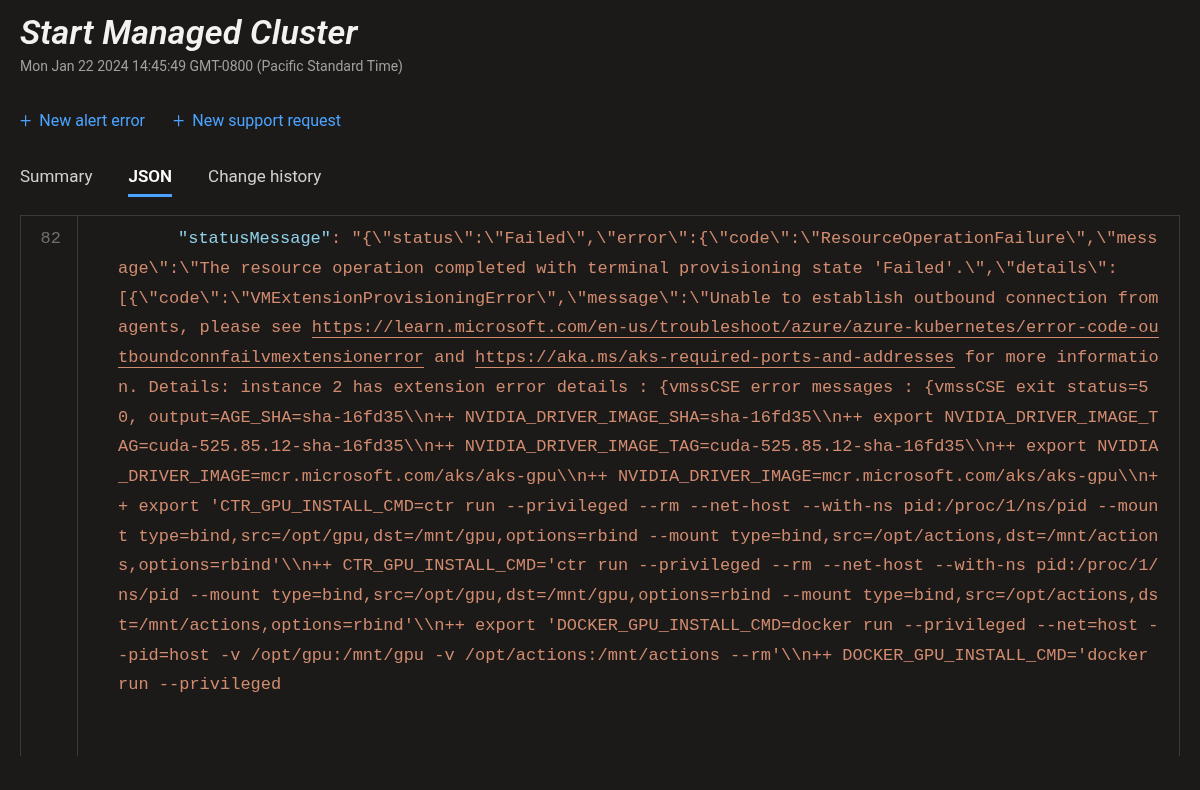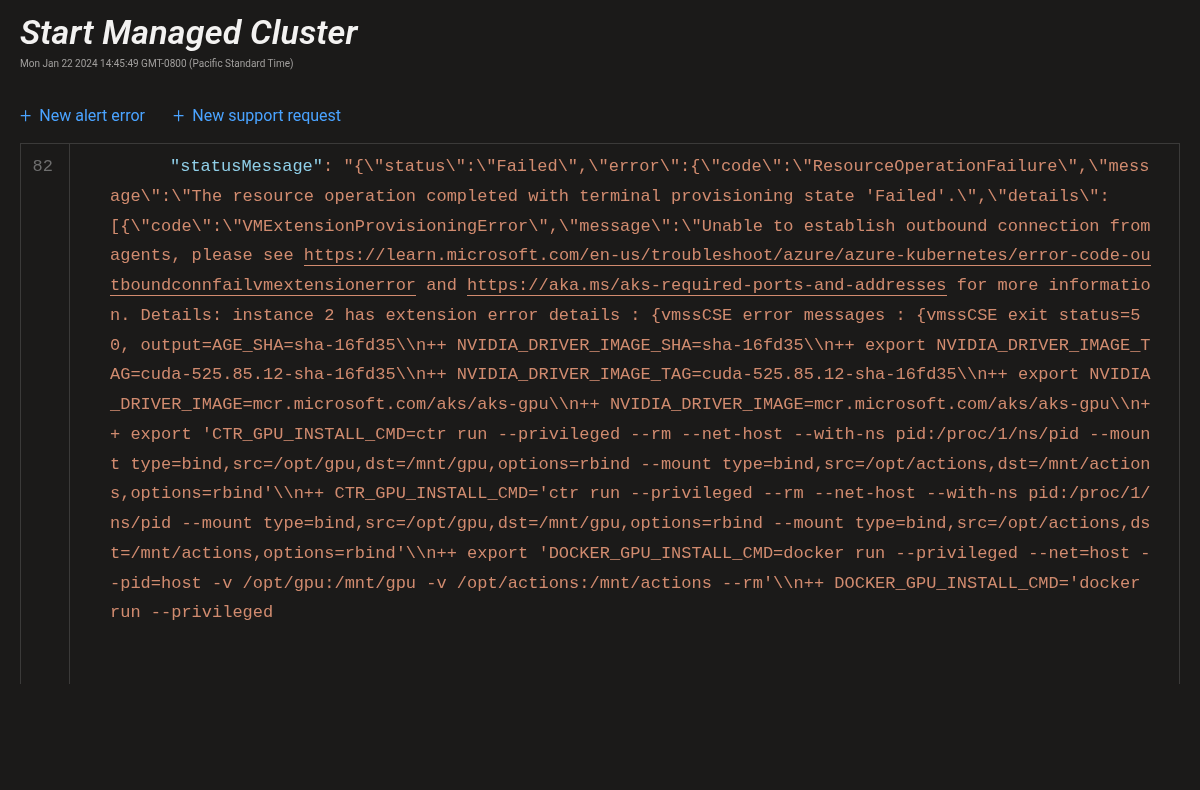--- a/index.html
+++ b/index.html
@@ -18,21 +18,21 @@
   }
   .title {
     font-size: 34px;
     font-weight: 600;
     margin: 0;
     letter-spacing: 0.2px;
     font-style: italic;
   }
   .subtitle {
     margin-top: 6px;
-    font-size: 10px;
+    font-size: 14px;
     color: #a19f9d;
   }
   .command-bar {
     margin-top: 36px;
     display: flex;
     gap: 28px;
     align-items: center;
   }
   .cmd {
     display: inline-flex;
@@ -71,21 +71,21 @@
     border-right: none;
     border-bottom: none;
     display: flex;
     font-family: "Consolas", "Menlo", "Courier New", monospace;
     font-size: 17px;
     line-height: 1.75;
     height: 540px;
     overflow: hidden;
   }
   .gutter {
-    width: 50px;
+    width: 58px;
     text-align: right;
     padding: 8px 16px 0 0;
     box-sizing: border-box;
     color: #6e6e6e;
     border-right: 1px solid #3b3a39;
     border-left: 1px solid #3b3a39;
     flex-shrink: 0;
   }
   .code-area {
     padding: 8px 20px 0 40px;
@@ -123,20 +123,25 @@
     <div class="cmd">
       <span class="plus">+</span>
       <span>New alert error</span>
     </div>
     <div class="cmd">
       <span class="plus">+</span>
       <span>New support request</span>
     </div>
   </div>
 
+  <div class="tabs">
+    <div class="tab">Summary</div>
+    <div class="tab active">JSON</div>
+    <div class="tab">Change history</div>
+  </div>
 
   <div class="json-panel">
     <div class="gutter">
       <div>82</div>
     </div>
     <div class="code-area">
       <span class="indent"></span><span class="key">"statusMessage"</span><span class="strbody">: "{\"status\":\"Failed\",\"error\":{\"code\":\"ResourceOperationFailure\",\"message\":\"The resource operation completed with terminal provisioning state 'Failed'.\",\"details\":[{\"code\":\"VMExtensionProvisioningError\",\"message\":\"Unable to establish outbound connection from agents, please see </span><a href="#" class="in-str">https://learn.microsoft.com/en-us/troubleshoot/azure/azure-kubernetes/error-code-outboundconnfailvmextensionerror</a><span class="strbody"> and </span><a href="#" class="in-str">https://aka.ms/aks-required-ports-and-addresses</a><span class="strbody"> for more information. Details: instance 2 has extension error details : {vmssCSE error messages : {vmssCSE exit status=50, output=AGE_SHA=sha-16fd35\\n++ NVIDIA_DRIVER_IMAGE_SHA=sha-16fd35\\n++ export NVIDIA_DRIVER_IMAGE_TAG=cuda-525.85.12-sha-16fd35\\n++ NVIDIA_DRIVER_IMAGE_TAG=cuda-525.85.12-sha-16fd35\\n++ export NVIDIA_DRIVER_IMAGE=mcr.microsoft.com/aks/aks-gpu\\n++ NVIDIA_DRIVER_IMAGE=mcr.microsoft.com/aks/aks-gpu\\n++ export 'CTR_GPU_INSTALL_CMD=ctr run --privileged --rm --net-host --with-ns pid:/proc/1/ns/pid --mount type=bind,src=/opt/gpu,dst=/mnt/gpu,options=rbind --mount type=bind,src=/opt/actions,dst=/mnt/actions,options=rbind'\\n++ CTR_GPU_INSTALL_CMD='ctr run --privileged --rm --net-host --with-ns pid:/proc/1/ns/pid --mount type=bind,src=/opt/gpu,dst=/mnt/gpu,options=rbind --mount type=bind,src=/opt/actions,dst=/mnt/actions,options=rbind'\\n++ export 'DOCKER_GPU_INSTALL_CMD=docker run --privileged --net=host --pid=host -v /opt/gpu:/mnt/gpu -v /opt/actions:/mnt/actions --rm'\\n++ DOCKER_GPU_INSTALL_CMD='docker run --privileged</span>
     </div>
   </div>
 

